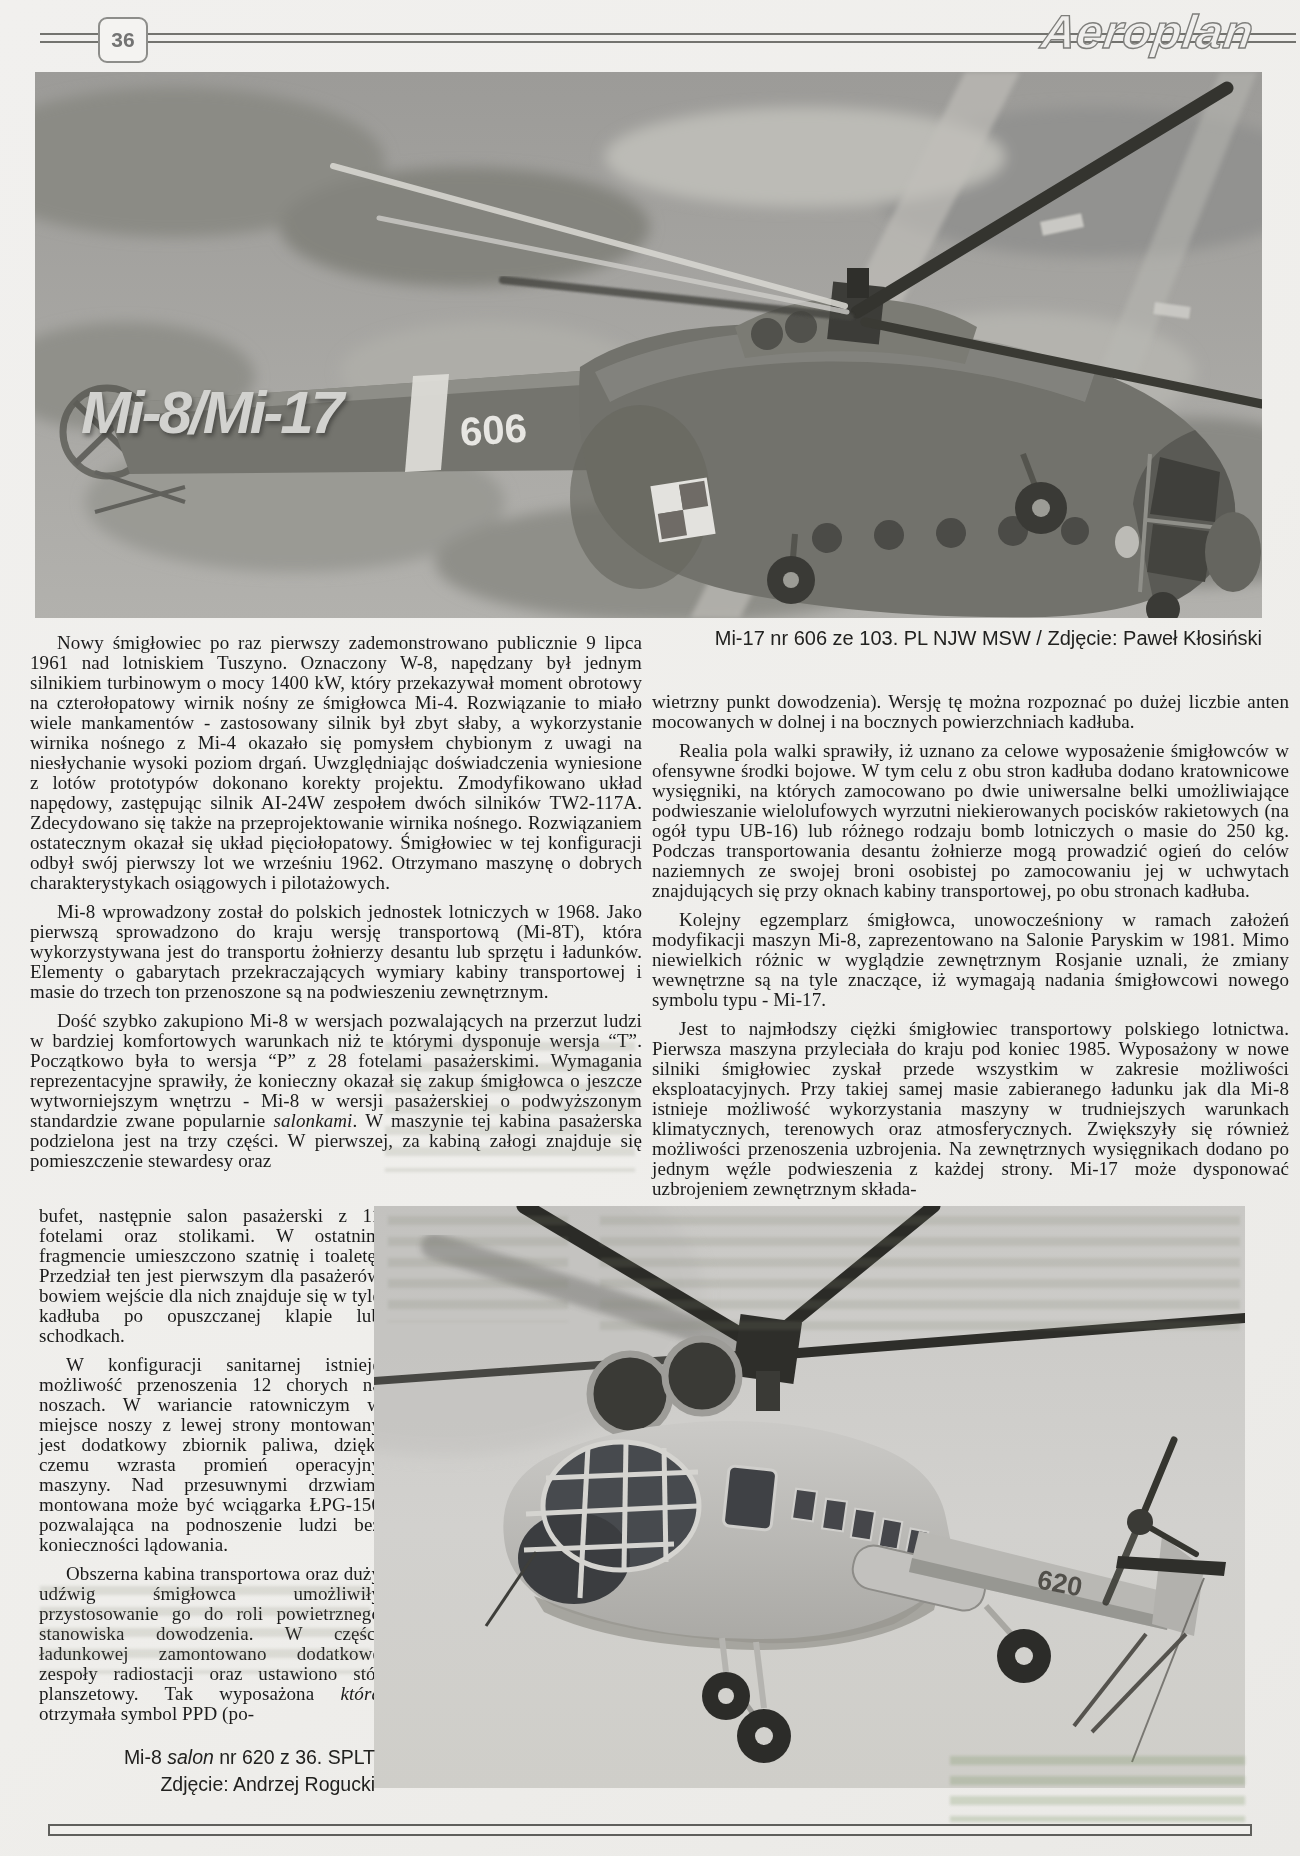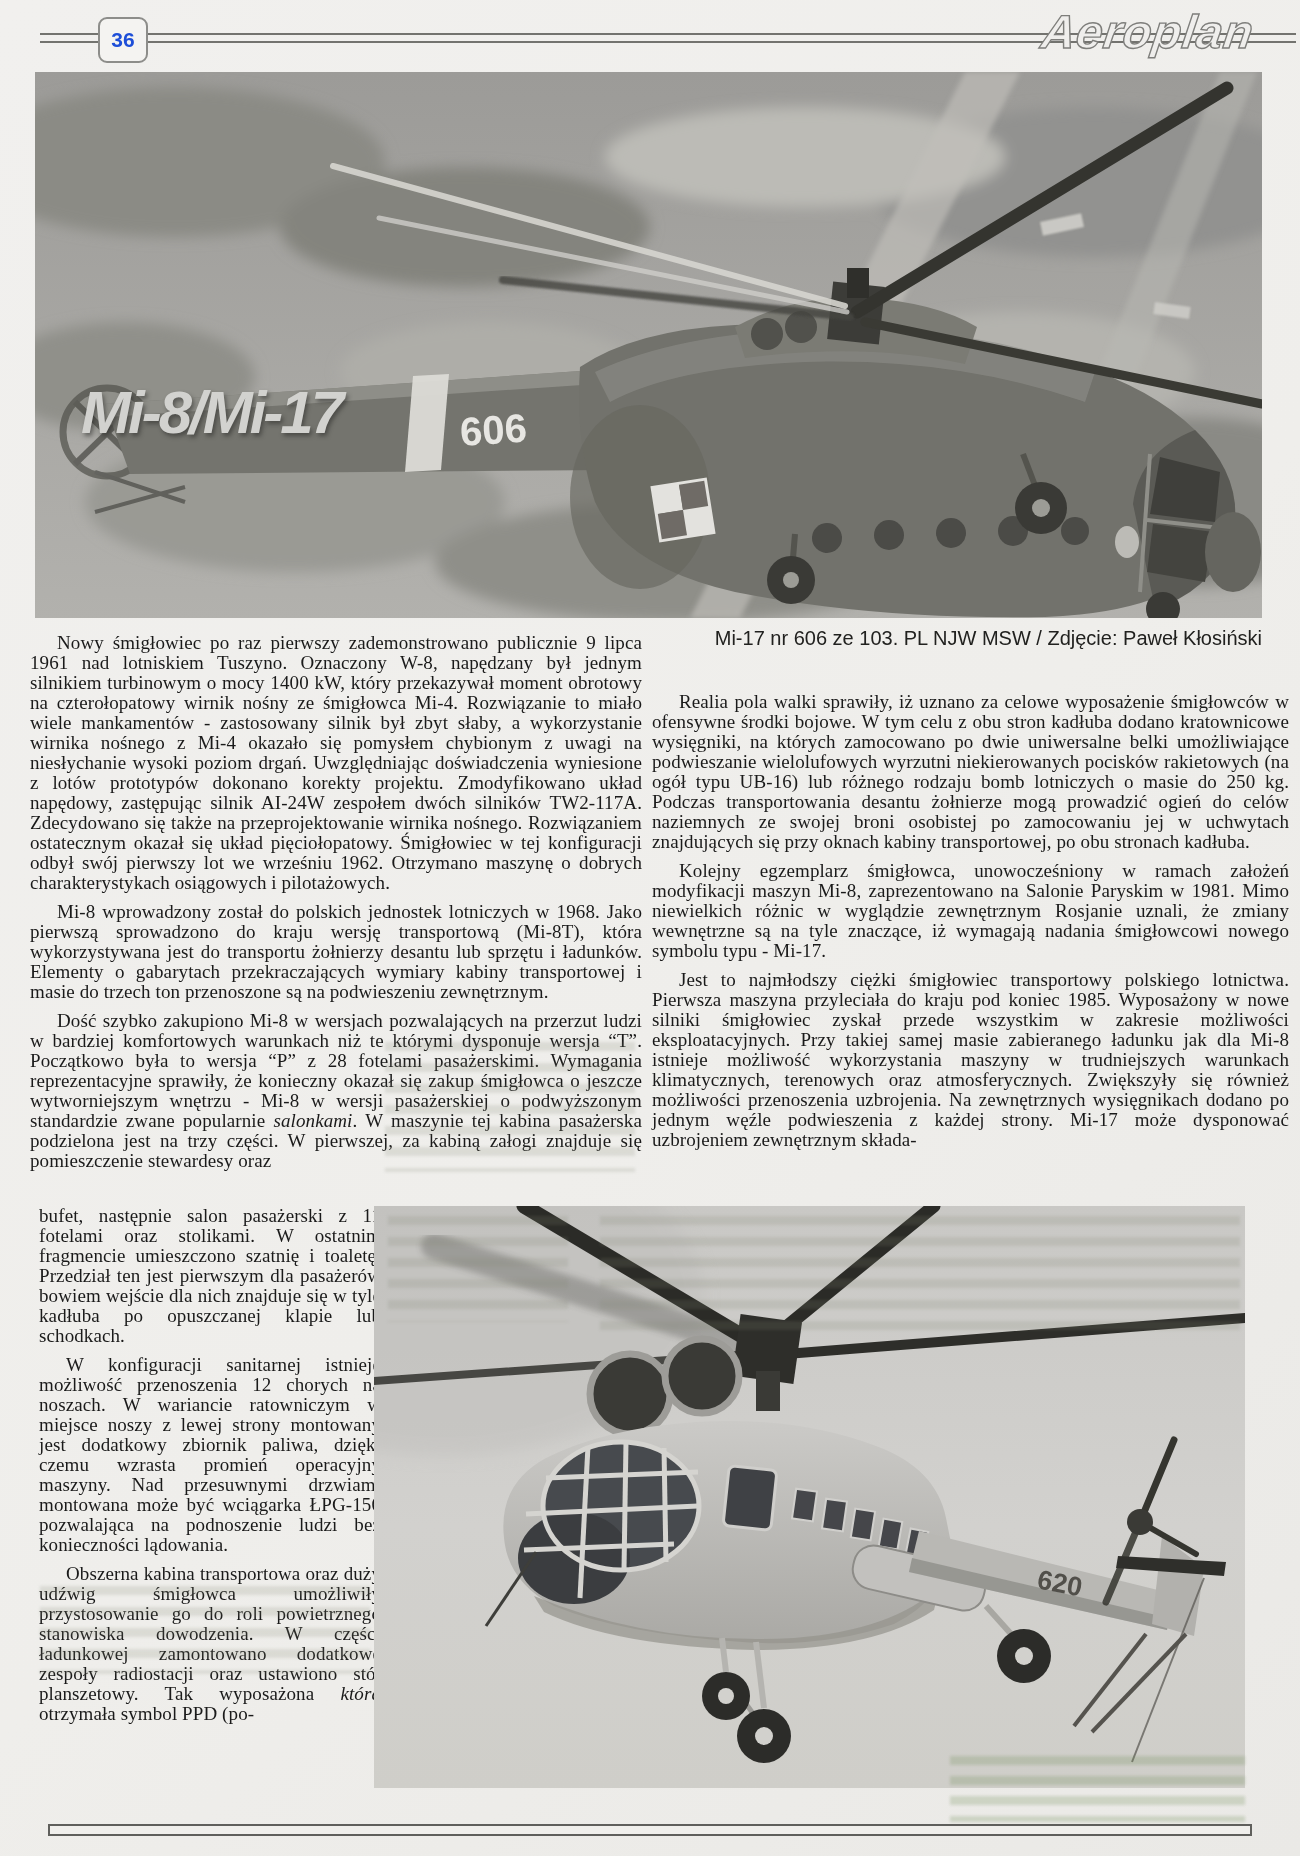--- a/index.html
+++ b/index.html
@@ -5,21 +5,21 @@
   html,body{margin:0;padding:0;background:#d8d7d4;}
   .page{position:relative;width:1300px;height:1856px;margin:0 auto;overflow:hidden;
         background:linear-gradient(135deg,#f1f0ee 0%,#efeeeb 55%,#eae9e6 100%);
         font-family:"Liberation Serif", serif;color:#1a1a1a;}
   
   .header-rule{position:absolute;left:40px;top:33px;width:1256px;height:6px;
         border-top:2px solid #73736f;border-bottom:2px solid #73736f;}
   .page-number-box{position:absolute;left:98px;top:17px;width:46px;height:42px;
         background:#f4f3f1;border:2px solid #8d8d8a;border-radius:9px;
         display:flex;align-items:center;justify-content:center;
-        font-family:"Liberation Sans", sans-serif;font-weight:bold;font-size:21px;color:#1d4ed8;}
+        font-family:"Liberation Sans", sans-serif;font-weight:bold;font-size:21px;color:#737373;}
   .magazine-logo{position:absolute;left:1042px;top:4px;
         font-family:"Liberation Sans", sans-serif;font-style:italic;font-weight:bold;
         font-size:47px;letter-spacing:1px;color:#efeeec;
         -webkit-text-stroke:1.4px #7e7e7b;transform:skewX(-8deg);}
   
   .top-photo{position:absolute;left:35px;top:72px;width:1227px;height:546px;overflow:hidden;}
   .top-photo svg,.bottom-photo svg{display:block;}
   .title-overlay{position:absolute;left:46px;top:306px;
         font-family:"Liberation Sans", sans-serif;font-style:italic;font-weight:bold;
         font-size:60px;letter-spacing:-3px;color:#d2d2cf;
@@ -175,20 +175,21 @@
 
   <div class="caption top-photo-caption">Mi-17 nr 606 ze 103. PL NJW MSW / Zdjęcie: Paweł Kłosiński</div>
 
   <div class="col col-left-wide">
     <p class="indent">Nowy śmigłowiec po raz pierwszy zademonstrowano publicznie 9 lipca 1961 nad lotniskiem Tuszyno. Oznaczony W-8, napędzany był jednym silnikiem turbinowym o mocy 1400 kW, który przekazywał moment obrotowy na czterołopatowy wirnik nośny ze śmigłowca Mi-4. Rozwiązanie to miało wiele mankamentów - zastosowany silnik był zbyt słaby, a wykorzystanie wirnika nośnego z Mi-4 okazało się pomysłem chybionym z uwagi na niesłychanie wysoki poziom drgań. Uwzględniając doświadczenia wyniesione z lotów prototypów dokonano korekty projektu. Zmodyfikowano układ napędowy, zastępując silnik AI-24W zespołem dwóch silników TW2-117A. Zdecydowano się także na przeprojektowanie wirnika nośnego. Rozwiązaniem ostatecznym okazał się układ pięciołopatowy. Śmigłowiec w tej konfiguracji odbył swój pierwszy lot we wrześniu 1962. Otrzymano maszynę o dobrych charakterystykach osiągowych i pilotażowych.</p>
     <p class="indent">Mi-8 wprowadzony został do polskich jednostek lotniczych w 1968. Jako pierwszą sprowadzono do kraju wersję transportową (Mi-8T), która wykorzystywana jest do transportu żołnierzy desantu lub sprzętu i ładunków. Elementy o gabarytach przekraczających wymiary kabiny transportowej i masie do trzech ton przenoszone są na podwieszeniu zewnętrznym.</p>
     <p class="indent"><span>Dość szybko zakupiono Mi-8 w wersjach pozwalających na przerzut ludzi w bardziej komfortowych warunkach niż te którymi dysponuje wersja “T”. Początkowo była to wersja “P” z 28 fotelami pasażerskimi. Wymagania reprezentacyjne sprawiły, że konieczny okazał się zakup śmigłowca o jeszcze wytworniejszym wnętrzu - Mi-8 w wersji pasażerskiej o podwyższonym standardzie zwane popularnie </span><i>salonkami</i><span>. W maszynie tej kabina pasażerska podzielona jest na trzy części. W pierwszej, za kabiną załogi znajduje się pomieszczenie stewardesy oraz</span></p>
   </div>
 
   <div class="col col-right">
+    <p>wietrzny punkt dowodzenia). Wersję tę można rozpoznać po dużej liczbie anten mocowanych w dolnej i na bocznych powierzchniach kadłuba.</p>
     <p class="indent">Realia pola walki sprawiły, iż uznano za celowe wyposażenie śmigłowców w ofensywne środki bojowe. W tym celu z obu stron kadłuba dodano kratownicowe wysięgniki, na których zamocowano po dwie uniwersalne belki umożliwiające podwieszanie wielolufowych wyrzutni niekierowanych pocisków rakietowych (na ogół typu UB-16) lub różnego rodzaju bomb lotniczych o masie do 250 kg. Podczas transportowania desantu żołnierze mogą prowadzić ogień do celów naziemnych ze swojej broni osobistej po zamocowaniu jej w uchwytach znajdujących się przy oknach kabiny transportowej, po obu stronach kadłuba.</p>
     <p class="indent">Kolejny egzemplarz śmigłowca, unowocześniony w ramach założeń modyfikacji maszyn Mi-8, zaprezentowano na Salonie Paryskim w 1981. Mimo niewielkich różnic w wyglądzie zewnętrznym Rosjanie uznali, że zmiany wewnętrzne są na tyle znaczące, iż wymagają nadania śmigłowcowi nowego symbolu typu - Mi-17.</p>
     <p class="indent">Jest to najmłodszy ciężki śmigłowiec transportowy polskiego lotnictwa. Pierwsza maszyna przyleciała do kraju pod koniec 1985. Wyposażony w nowe silniki śmigłowiec zyskał przede wszystkim w zakresie możliwości eksploatacyjnych. Przy takiej samej masie zabieranego ładunku jak dla Mi-8 istnieje możliwość wykorzystania maszyny w trudniejszych warunkach klimatycznych, terenowych oraz atmosferycznych. Zwiększyły się również możliwości przenoszenia uzbrojenia. Na zewnętrznych wysięgnikach dodano po jednym węźle podwieszenia z każdej strony. Mi-17 może dysponować uzbrojeniem zewnętrznym składa-</p>
   </div>
 
   <div class="col col-left-narrow">
     <p>bufet, następnie salon pasażerski z 11 fotelami oraz stolikami. W ostatnim fragmencie umieszczono szatnię i toaletę. Przedział ten jest pierwszym dla pasażerów bowiem wejście dla nich znajduje się w tyle kadłuba po opuszczanej klapie lub schodkach.</p>
     <p class="indent">W konfiguracji sanitarnej istnieje możliwość przenoszenia 12 chorych na noszach. W wariancie ratowniczym w miejsce noszy z lewej strony montowany jest dodatkowy zbiornik paliwa, dzięki czemu wzrasta promień operacyjny maszyny. Nad przesuwnymi drzwiami montowana może być wciągarka ŁPG-150 pozwalająca na podnoszenie ludzi bez konieczności lądowania.</p>
     <p class="indent"><span>Obszerna kabina transportowa oraz duży udźwig śmigłowca umożliwiły przystosowanie go do roli powietrznego stanowiska dowodzenia. W części ładunkowej zamontowano dodatkowe zespoły radiostacji oraz ustawiono stół planszetowy. Tak wyposażona </span><i>która</i><span> otrzymała symbol PPD (po-</span></p>
   </div>
@@ -287,20 +288,24 @@
           <circle cx="352" cy="490" r="24" fill="#2c2c29"></circle>
             <circle cx="352" cy="490" r="8" fill="#d2d1cd"></circle>
           <circle cx="390" cy="530" r="27" fill="#2c2c29"></circle>
             <circle cx="390" cy="530" r="9" fill="#d2d1cd"></circle>
         </g>
         <line x1="162" y1="346" x2="112" y2="420" stroke="#3e3e3a" stroke-width="3"></line>
       </g>
     </svg>
   </div>
 
+  <div class="caption bottom-photo-caption">
+    <div><span>Mi-8 </span><i>salon</i><span> nr 620 z 36. SPLT</span></div>
+    <div>Zdjęcie: Andrzej Rogucki</div>
+  </div>
 
   <div class="ghost" style="left:600px;top:1216px;width:640px;height:118px;"></div>
   <div class="ghost" style="left:388px;top:1216px;width:180px;height:106px;"></div>
   <div class="ghost" style="left:40px;top:1586px;width:330px;height:88px;"></div>
   <div class="ghost" style="left:385px;top:1042px;width:250px;height:130px;"></div>
   <div class="ghost green" style="left:950px;top:1756px;width:295px;height:66px;"></div>
 
   <div class="footer-rule"></div>
 </div>
 

